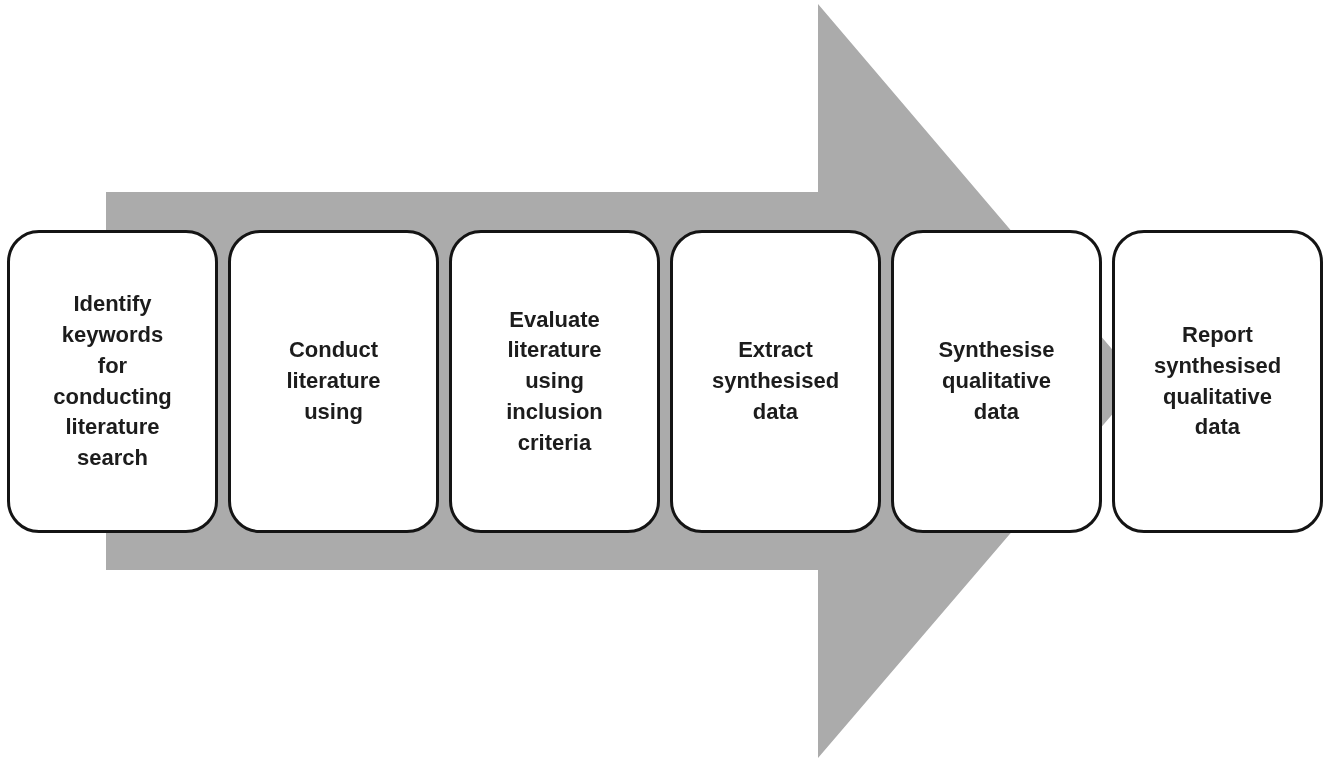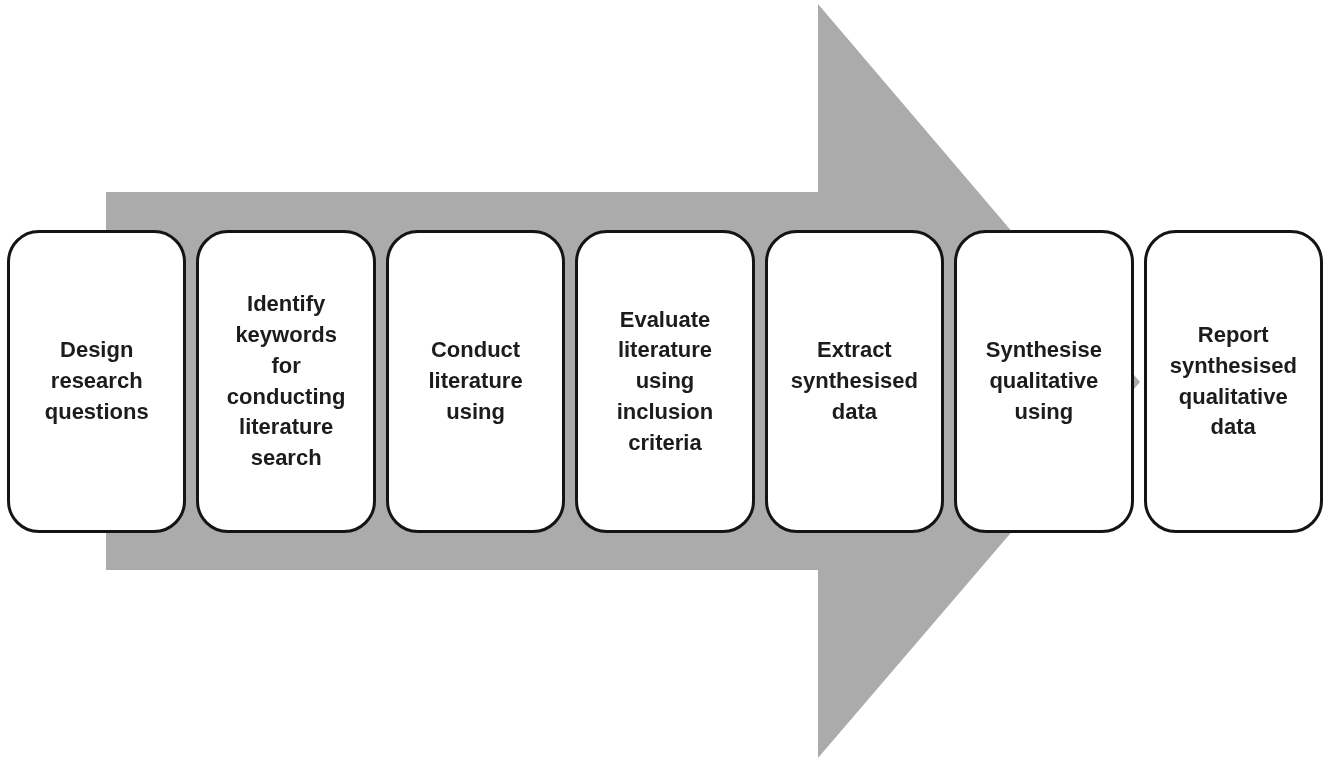--- a/index.html
+++ b/index.html
@@ -56,25 +56,20 @@
 <body>
 
 <div class="canvas">
 
   <svg class="arrow-svg" viewBox="0 0 1328 766" preserveAspectRatio="none" aria-hidden="true">
     <polygon points="106,192 818,192 818,4 1140,382 818,758 818,570 106,570" fill="#ababab"></polygon>
   </svg>
 
   <div class="steps-row">
     <div class="step-box">
-      <span class="step-label">Design
-research
-questions</span>
-    </div>
-    <div class="step-box">
       <span class="step-label">Identify
 keywords
 for
 conducting
 literature
 search</span>
     </div>
     <div class="step-box">
       <span class="step-label">Conduct
 literature
@@ -88,21 +83,21 @@
 criteria</span>
     </div>
     <div class="step-box">
       <span class="step-label">Extract
 synthesised
 data</span>
     </div>
     <div class="step-box">
       <span class="step-label">Synthesise
 qualitative
-using</span>
+data</span>
     </div>
     <div class="step-box">
       <span class="step-label">Report
 synthesised
 qualitative
 data</span>
     </div>
   </div>
 
 </div>

